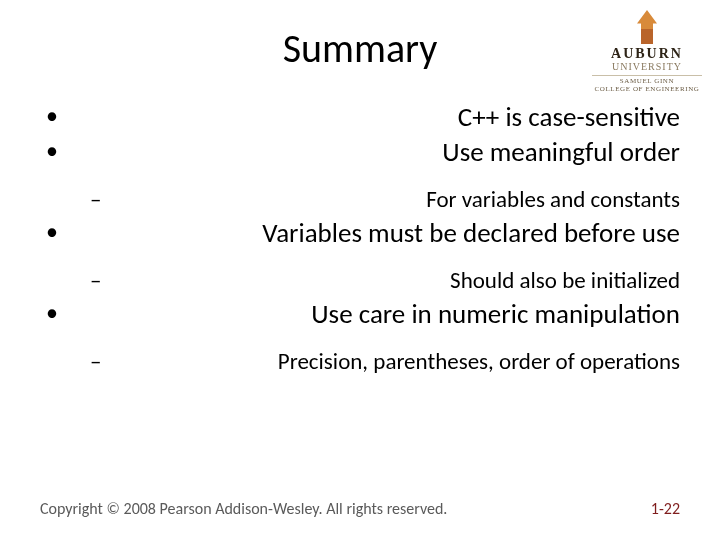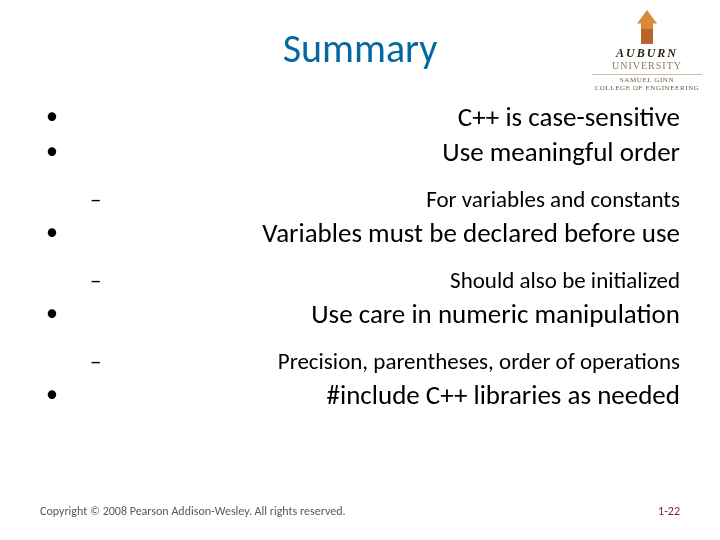--- a/index.html
+++ b/index.html
@@ -27,25 +27,24 @@
     color: #4a3a2a;
   }
   .logo .tower {
     width: 20px;
     height: 34px;
     margin: 0 auto 2px auto;
     background: linear-gradient(to bottom, #d88a3a 0%, #d88a3a 55%, #b9642a 55%, #b9642a 100%);
     clip-path: polygon(20% 100%, 20% 40%, 0% 40%, 50% 0%, 100% 40%, 80% 40%, 80% 100%);
   }
   .logo .uni {
-    font-size: 12px;
+    font-size: 14px;
     letter-spacing: 2px;
     font-weight: 600;
     color: #2e2417;
-    font-style: italic;
   }
   .logo .dash {
     font-size: 10px;
     letter-spacing: 1px;
     color: #8a7a60;
     margin-top: -1px;
   }
   .logo hr {
     border: none;
     border-top: 1px solid #c9bfa8;
@@ -57,21 +56,21 @@
     color: #6b5c45;
     font-variant: small-caps;
     line-height: 1.1;
   }
   .title {
     text-align: center;
     font-size: 40px;
     font-weight: 400;
     margin-top: 6px;
     margin-bottom: 28px;
-    color: #0369a1;
+    color: #000000;
   }
   ul.main {
     list-style: none;
     padding-left: 4px;
     text-align: right;
   }
   ul.main > li {
     font-size: 27px;
     line-height: 1.22;
     margin-bottom: 2px;
@@ -106,21 +105,21 @@
     color: #000;
   }
   .footer {
     position: absolute;
     bottom: 22px;
     left: 40px;
     right: 40px;
     display: flex;
     justify-content: space-between;
     align-items: baseline;
-    font-size: 12px;
+    font-size: 16px;
     color: #5a5a5a;
   }
   .footer .copyright { color: #5a5a5a; }
   .footer .pagenum { color: #7f1d1d; }
 </style>
 </head>
 <body>
 
 <div class="slide">
 
@@ -156,23 +155,20 @@
       </ul>
     </li>
     <li>
       <span>Use care in numeric manipulation</span>
       <ul class="sub">
         <li>
           <span>Precision, parentheses, order of operations</span>
         </li>
       </ul>
     </li>
-    <li>
-      <span>#include C++ libraries as needed</span>
-    </li>
   </ul>
 
   <div class="footer">
     <span class="copyright">Copyright © 2008 Pearson Addison-Wesley. All rights reserved.</span>
     <span class="pagenum">1-22</span>
   </div>
 
 </div>
 
 </body></html>

